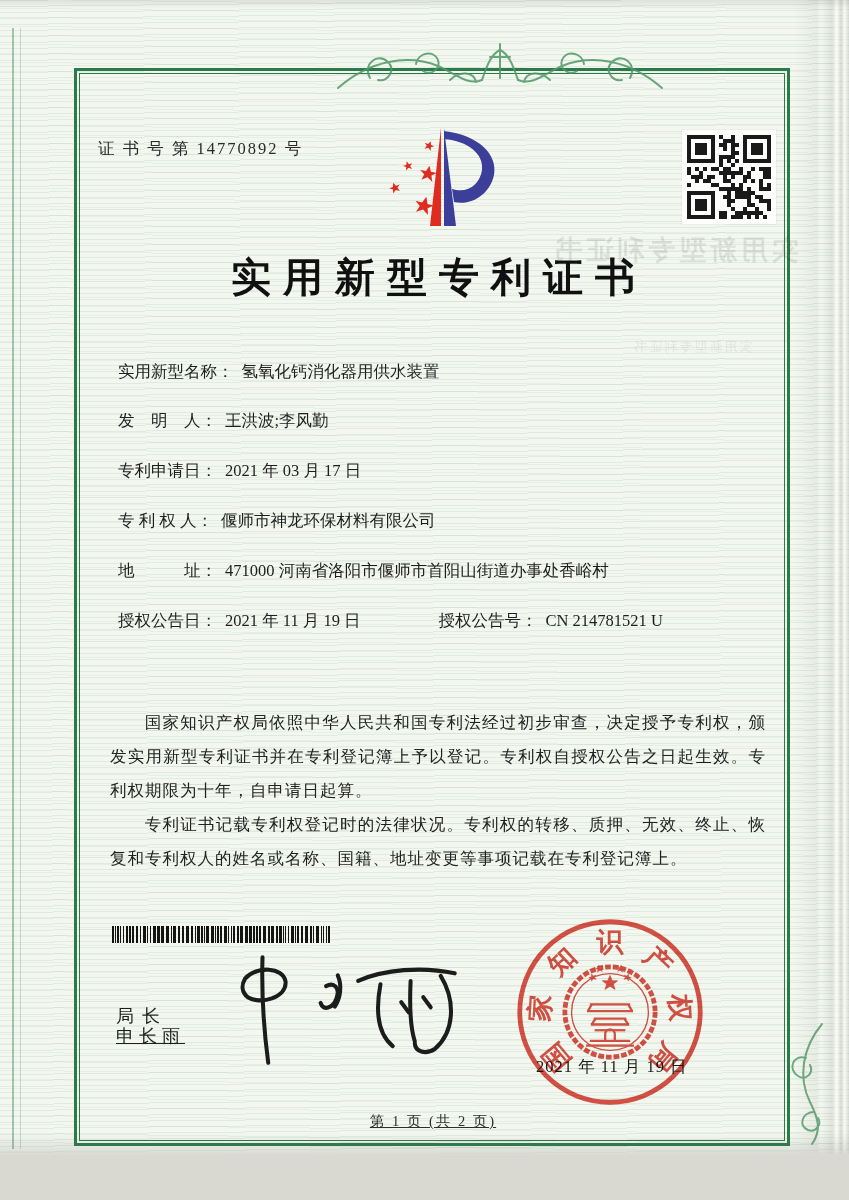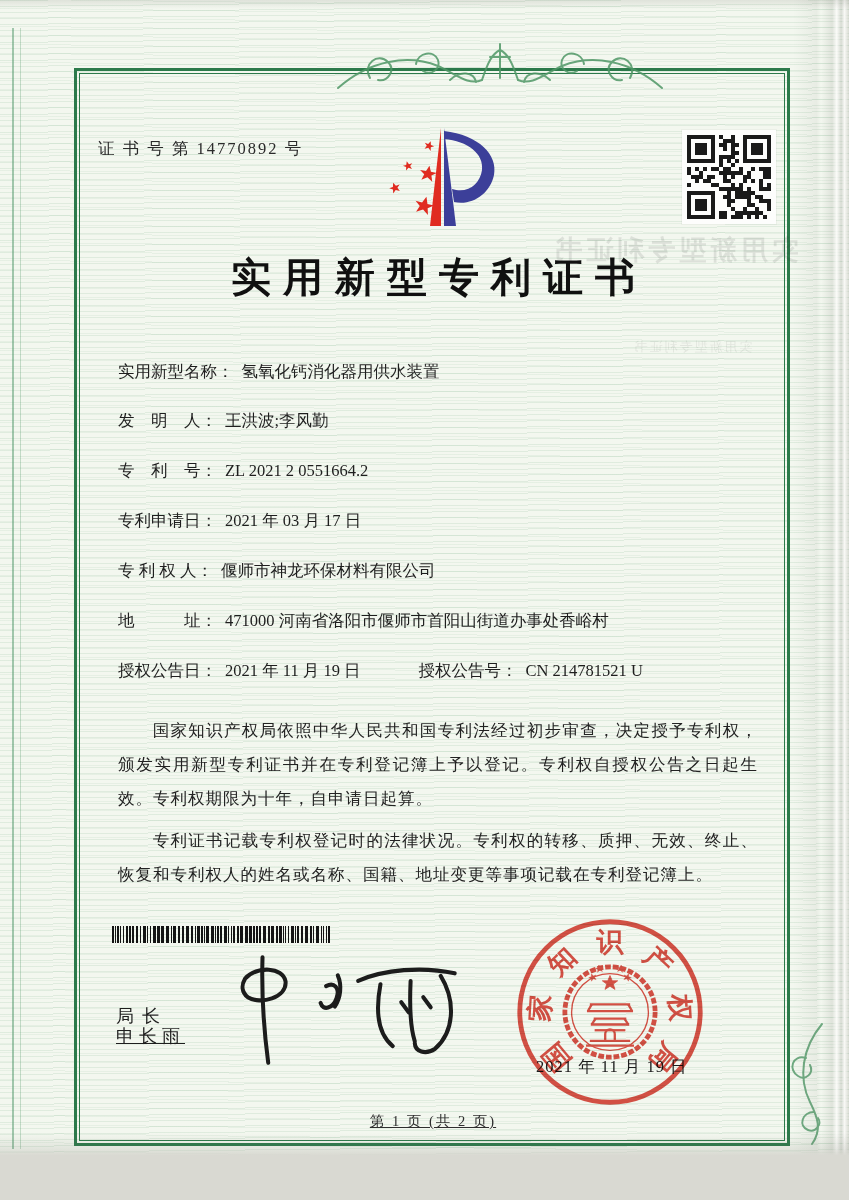--- a/index.html
+++ b/index.html
@@ -30,25 +30,25 @@
   .title{left:75px;top:250px;width:716px;text-align:center;font-size:40px;font-weight:700;
     letter-spacing:12px;padding-left:12px;box-sizing:border-box;color:#101010;}
   .ghost{transform:scaleX(-1);opacity:.10;filter:blur(.7px);color:#222;pointer-events:none;}
   .ghost-title{left:545px;top:232px;width:260px;font-size:27px;font-weight:700;letter-spacing:4px;text-align:center;}
   .ghost-line{left:575px;top:338px;width:235px;font-size:13px;opacity:.08;letter-spacing:2px;text-align:center;}
 
   .fields{left:118px;top:360px;width:600px;font-size:16.5px;}
   .frow{height:24px;line-height:24px;margin-bottom:26px;white-space:nowrap;}
   .frow.first{margin-bottom:25px;}
   .fvalue{margin-left:8px;}
-  .grant-label{margin-left:58px;}
+  .grant-label{margin-left:78px;}
 
   .body-text{left:110px;top:706px;width:656px;font-size:16.5px;line-height:34px;
     text-align:justify;letter-spacing:1px;color:#222;}
-  .body-text p{margin:8px;text-indent:2.1em;}
+  .body-text p{margin:0;text-indent:2.1em;}
 
   .barcode{left:112px;top:926px;width:222px;height:17px;}
   .sig-title{left:116px;top:1004px;font-size:18px;letter-spacing:8px;}
   .sig-name{left:116px;top:1024px;font-size:18px;letter-spacing:5px;text-decoration:underline;}
   .signature{left:226px;top:950px;width:252px;height:114px;transform:rotate(-2deg);}
 
   .seal{left:514px;top:916px;width:192px;height:192px;opacity:.88;mix-blend-mode:multiply;}
   .seal-char{font-size:28px;font-weight:700;fill:#d93a2e;font-family:"Liberation Serif",serif;}
   .seal-date{left:536px;top:1056px;font-size:16.5px;letter-spacing:1px;color:#1c1c1c;}
 
@@ -118,23 +118,20 @@
   <div class="abs ghost ghost-title">实用新型专利证书</div>
   <div class="abs ghost ghost-line">实用新型专利证书</div>
   <div class="abs title">实用新型专利证书</div>
 
   <div class="abs fields">
     <div class="frow first">
       <span>实用新型名称：</span><span class="fvalue">氢氧化钙消化器用供水装置</span>
     </div>
     <div class="frow">
       <span>发　明　人：</span><span class="fvalue">王洪波;李风勤</span>
-    </div>
-    <div class="frow">
-      <span>专　利　号：</span><span class="fvalue">ZL 2021 2 0551664.2</span>
     </div>
     <div class="frow">
       <span>专利申请日：</span><span class="fvalue">2021 年 03 月 17 日</span>
     </div>
     <div class="frow">
       <span>专 利 权 人：</span><span class="fvalue">偃师市神龙环保材料有限公司</span>
     </div>
     <div class="frow">
       <span>地　　　址：</span><span class="fvalue">471000 河南省洛阳市偃师市首阳山街道办事处香峪村</span>
     </div>

